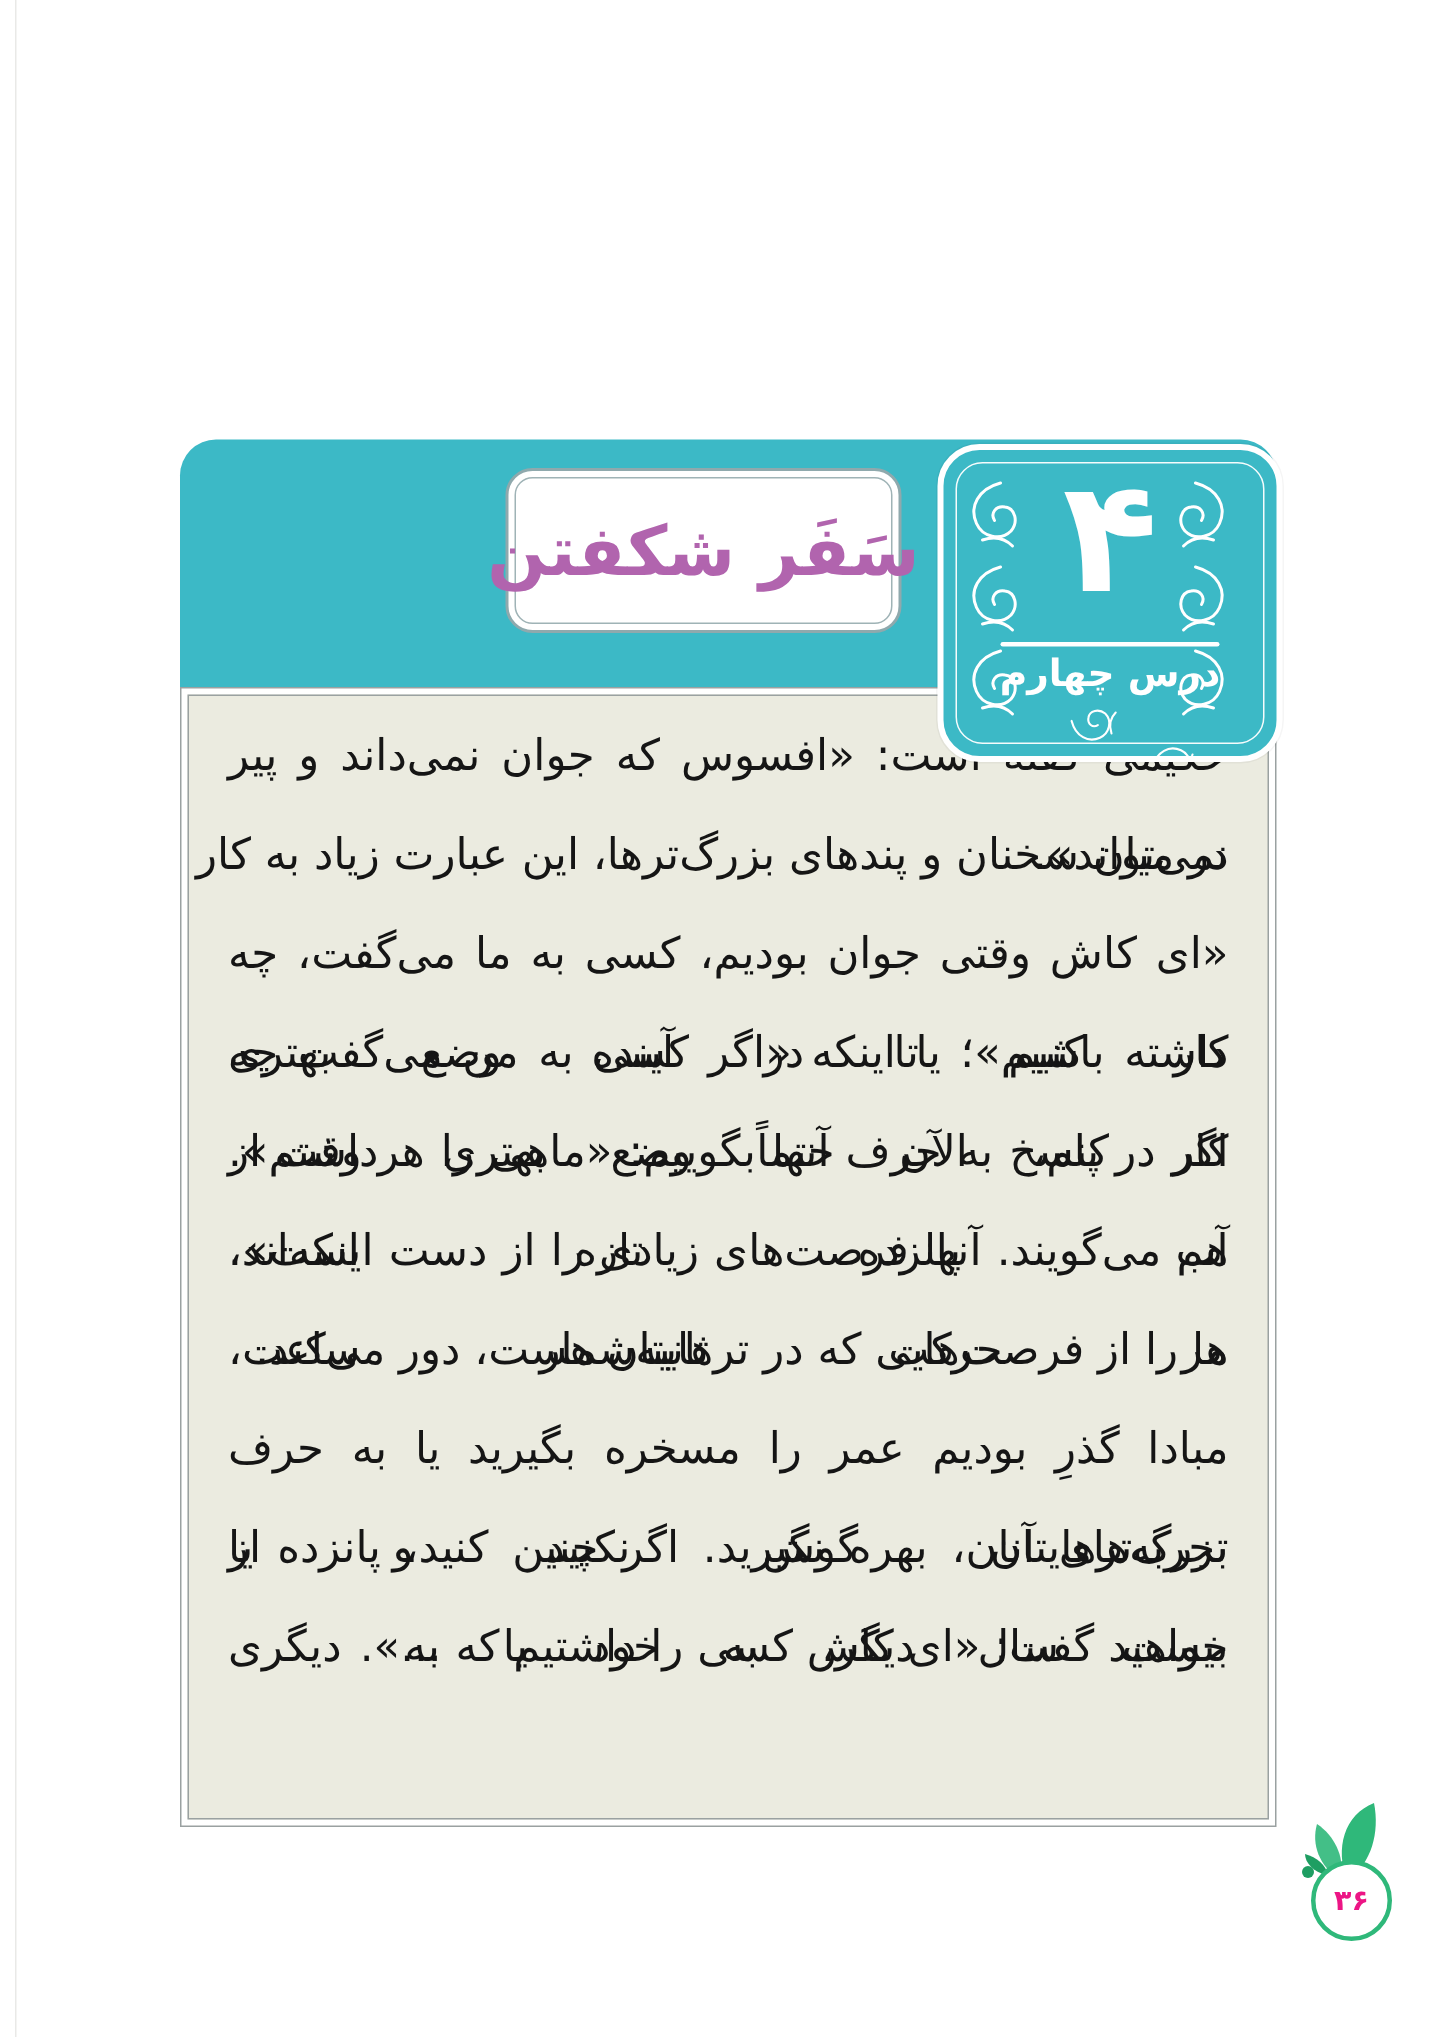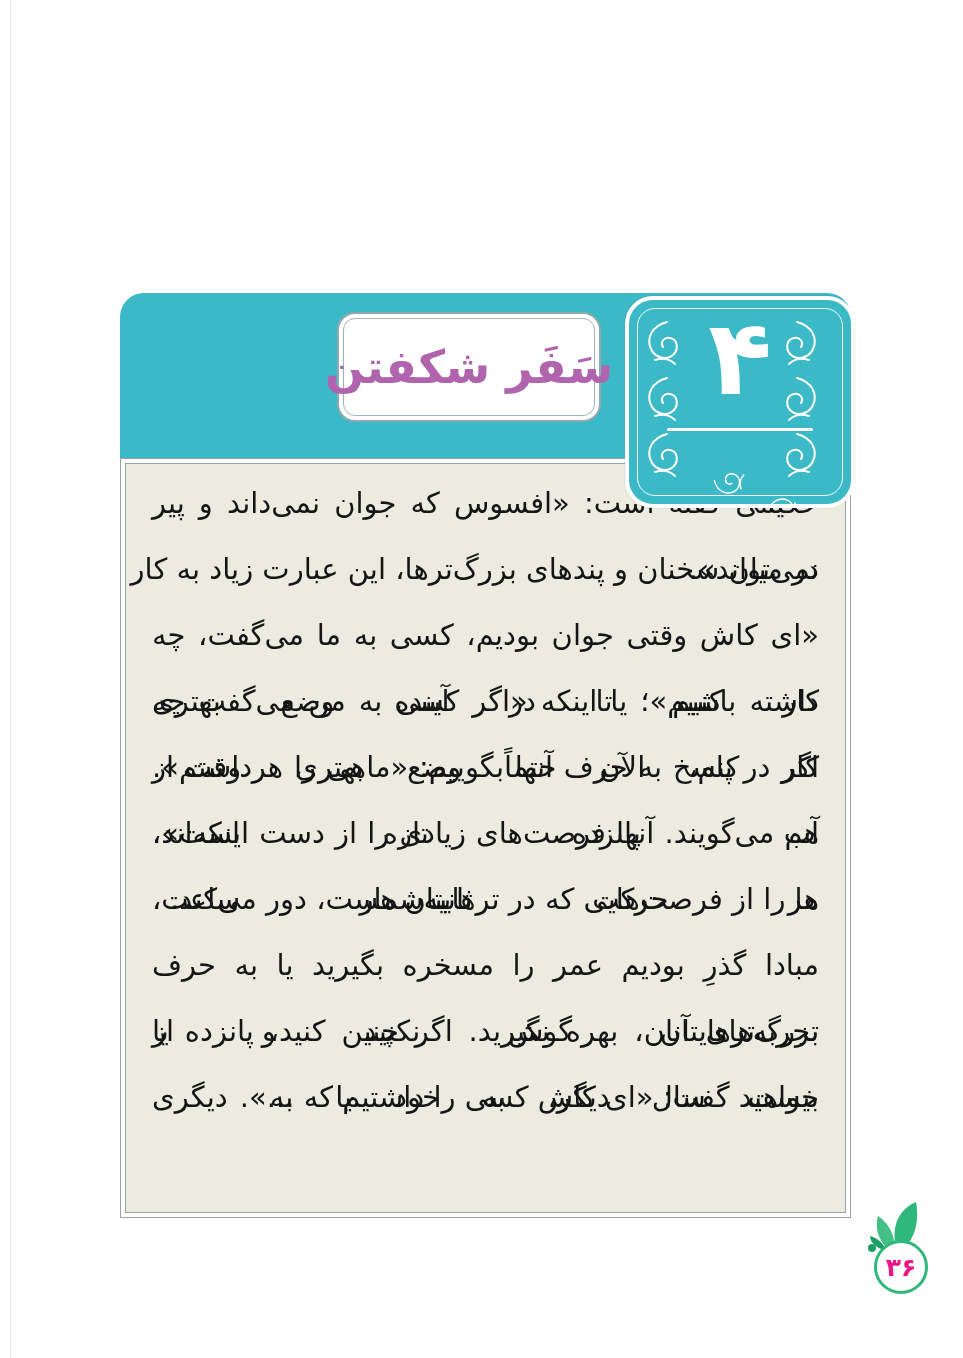--- a/index.html
+++ b/index.html
@@ -78,21 +78,21 @@
 
   
   .page-marker{position:absolute;left:852px;top:1198px;width:100px;height:110px;}
   .leaves{position:absolute;left:6px;top:0;}
   .page-circle{
     position:absolute;left:22px;top:42px;width:54px;height:54px;
     background:#ffffff;border:3px solid var(--leaf-green,#2fb87a);border-radius:50%;
     box-sizing:border-box;display:flex;align-items:center;justify-content:center;
   }
   .page-circle span{
-    color:var(--page-pink,#ec1585);font-size:25px;font-weight:bold;line-height:1;
+    color:var(--page-pink,#ec1585);font-size:19px;font-weight:bold;line-height:1;
   }
 </style>
 </head>
 <body>
 
 <div class="page">
 
   <div class="edge-line"></div>
 
   <div class="band"></div>
@@ -140,20 +140,21 @@
       <g transform="translate(84,196) rotate(-90) scale(0.7)">
           <use href="#curl"></use>
         </g>
       <g transform="translate(138,196) rotate(-90) scale(-0.7,0.7)">
           <use href="#curl"></use>
         </g>
     </svg>
     <div class="badge-frame"></div>
     <div class="badge-number">۴</div>
     <div class="badge-rule"></div>
+    <div class="badge-label">درس چهارم</div>
   </div>
 
   <div class="page-marker">
     <svg class="leaves" width="80" height="60" viewBox="0 0 80 60">
       <path d="M40,56 C32,34 38,12 58,4 C62,24 56,44 42,54 Z" fill="#2fb87a"></path>
       <path d="M34,54 C22,46 16,32 20,18 C32,26 38,40 36,52 Z" fill="#2fb87a" opacity="0.9"></path>
       <path d="M26,52 C18,50 12,44 12,38 C20,40 26,46 27,51 Z" fill="#1e9e62"></path>
       <circle cx="14" cy="50" r="4" fill="#1e9e62"></circle>
     </svg>
     <div class="page-circle">

